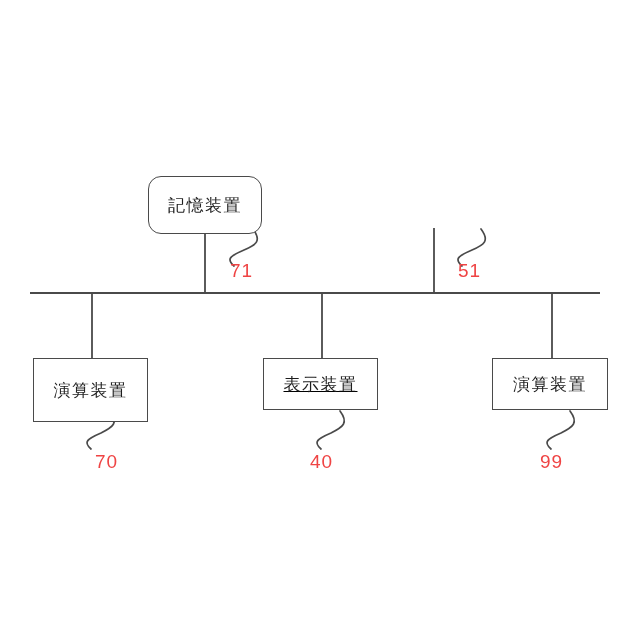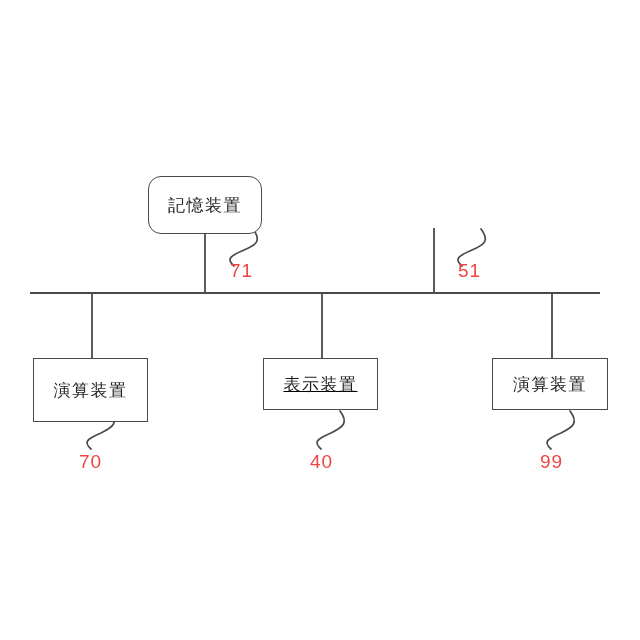--- a/index.html
+++ b/index.html
@@ -69,21 +69,21 @@
     <path d="M 481 229 C 490 241, 484 245, 472 250 C 458 256, 454 259, 462 266" fill="none" stroke="#4a4a4a" stroke-width="1.7" stroke-linecap="round"></path>
 
     <path d="M 110 411 C 119 423, 113 427, 101 433 C 87 439, 83 442, 91 449" fill="none" stroke="#4a4a4a" stroke-width="1.7" stroke-linecap="round"></path>
     <path d="M 340 411 C 349 423, 343 427, 331 433 C 317 439, 313 442, 321 449" fill="none" stroke="#4a4a4a" stroke-width="1.7" stroke-linecap="round"></path>
     <path d="M 570 411 C 579 423, 573 427, 561 433 C 547 439, 543 442, 551 449" fill="none" stroke="#4a4a4a" stroke-width="1.7" stroke-linecap="round"></path>
   </svg>
 
   <div class="node-box" style="left:33px; top:358px; width:115px; height:64px;">
     <span class="node-label">演算装置</span>
   </div>
-  <span class="ref-number" style="left:79px; top:452px;">70</span>
+  <span class="ref-number" style="left:95px; top:452px;">70</span>
 
   <div class="node-box" style="left:148px; top:176px; width:114px; height:58px;border-radius:13px;">
     <span class="node-label">記憶装置</span>
   </div>
   <span class="ref-number" style="left:230px; top:261px;">71</span>
 
   <div class="node-box" style="left:263px; top:358px; width:115px; height:52px;text-decoration:underline;">
     <span class="node-label">表示装置</span>
   </div>
   <span class="ref-number" style="left:310px; top:452px;">40</span>

